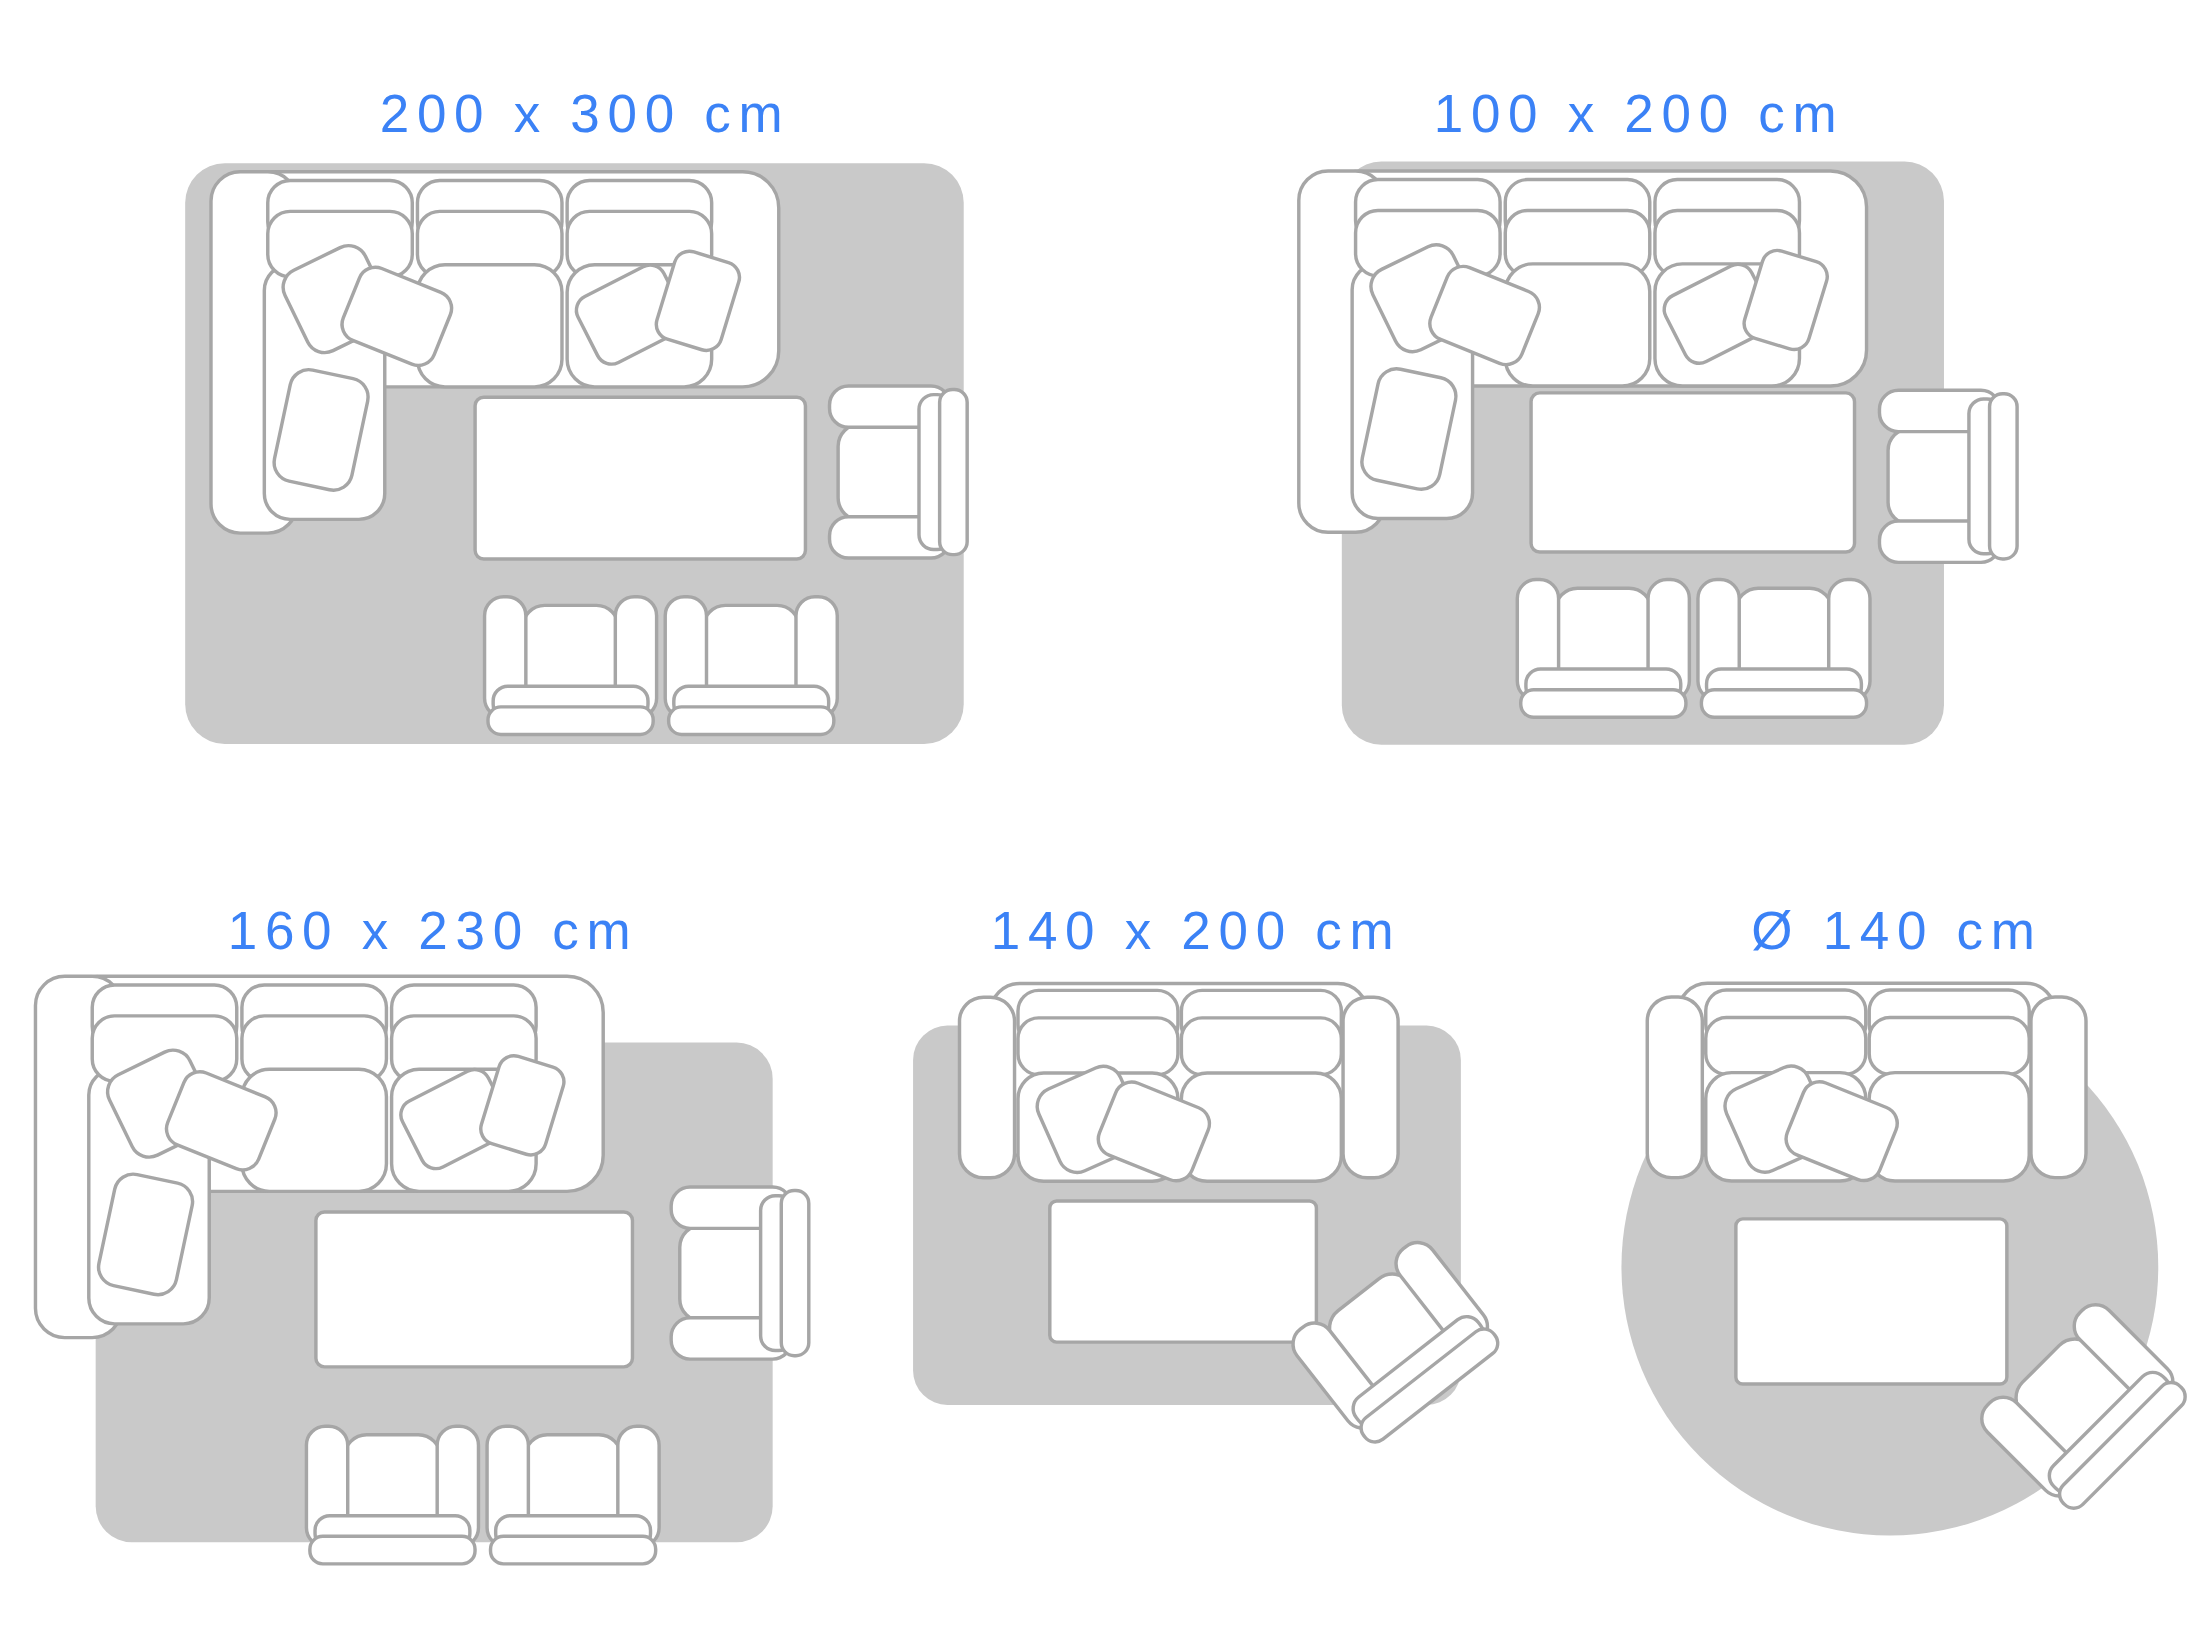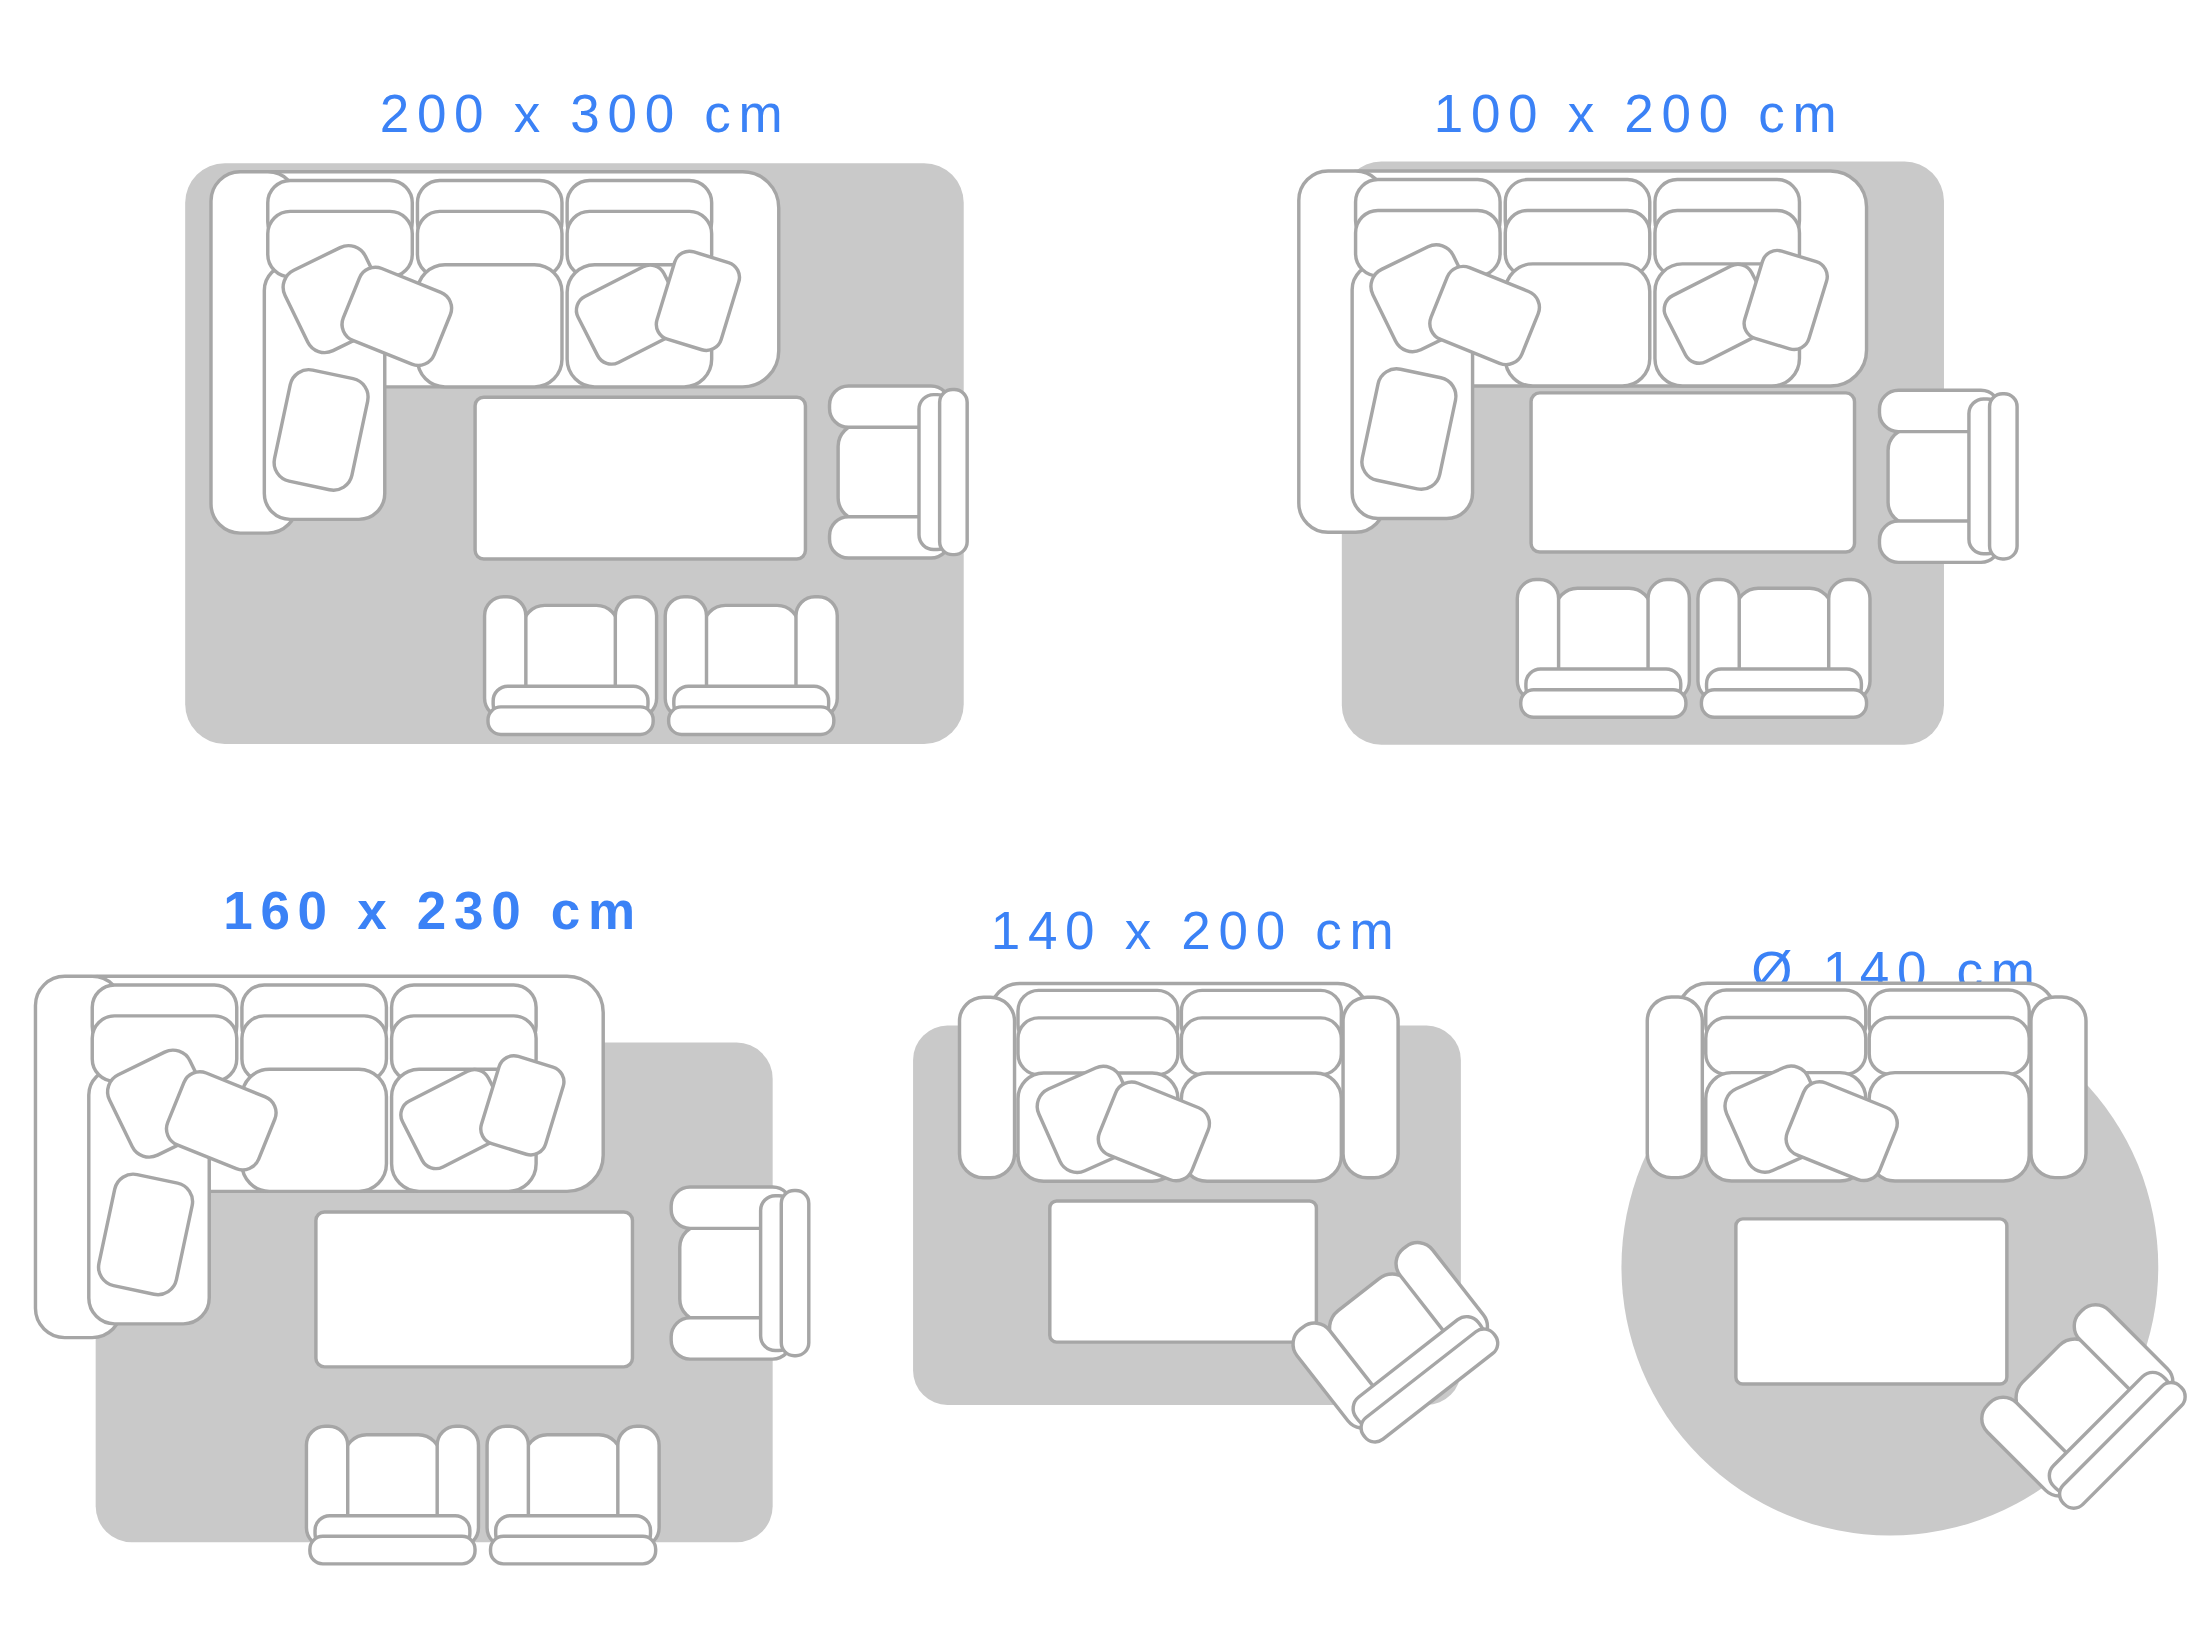--- a/index.html
+++ b/index.html
@@ -112,21 +112,21 @@
       <use href="#chair"></use>
     </g>
   <g transform="translate(284,504)">
       <use href="#chair"></use>
     </g>
   <g transform="translate(494,504)">
       <use href="#chair"></use>
     </g>
 </svg>
 
-<h2 class="size-label" style="left:433px;top:910px;font-weight:bold;">160 x 230 cm</h2>
+<h2 class="size-label" style="left:433px;top:930px;">160 x 230 cm</h2>
 <svg class="panel-svg" style="left:26px;top:972px;" width="800" height="628" viewBox="0 0 930 730">
   <rect class="rug" x="81" y="82" width="787" height="581" rx="42"></rect>
   <g transform="translate(11,5)">
       <use href="#corner-sofa"></use>
     </g>
   <rect class="furn" x="337" y="279" width="368" height="180" rx="10"></rect>
   <g transform="translate(750,450) rotate(-90)">
       <use href="#chair"></use>
     </g>
   <g transform="translate(326,528)">
@@ -142,21 +142,21 @@
   <rect class="rug" x="21" y="62" width="637" height="441" rx="40"></rect>
   <g transform="translate(75,13)">
       <use href="#straight-sofa"></use>
     </g>
   <rect class="furn" x="180" y="266" width="310" height="164" rx="8"></rect>
   <g transform="translate(582,430) rotate(-38) translate(-100,-80)">
       <use href="#chair"></use>
     </g>
 </svg>
 
-<h2 class="size-label" style="left:1897px;top:930px;margin-top:40px;">Ø 140 cm</h2>
+<h2 class="size-label" style="left:1897px;top:930px;">Ø 140 cm</h2>
 <svg class="panel-svg" style="left:1575px;top:972px;" width="628" height="628" viewBox="0 0 730 730">
   <circle class="rug" cx="366" cy="343" r="312"></circle>
   <g transform="translate(84,13)">
       <use href="#straight-sofa"></use>
     </g>
   <rect class="furn" x="187" y="287" width="315" height="192" rx="8"></rect>
   <g transform="translate(591,505) rotate(-45) translate(-100,-80)">
       <use href="#chair"></use>
     </g>
 </svg>

